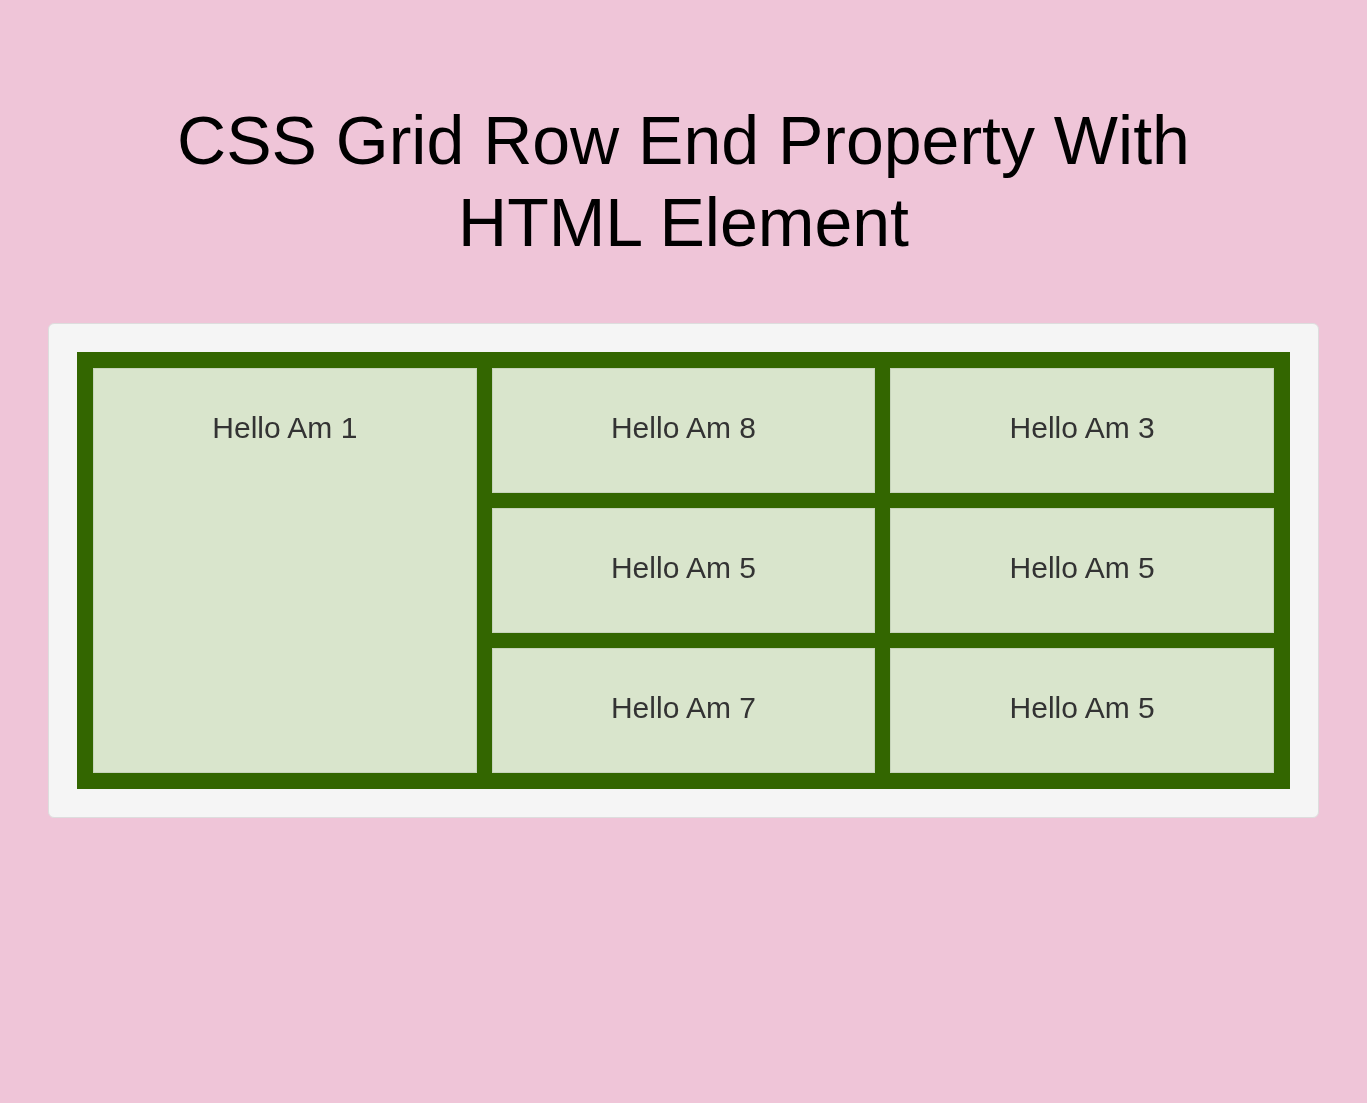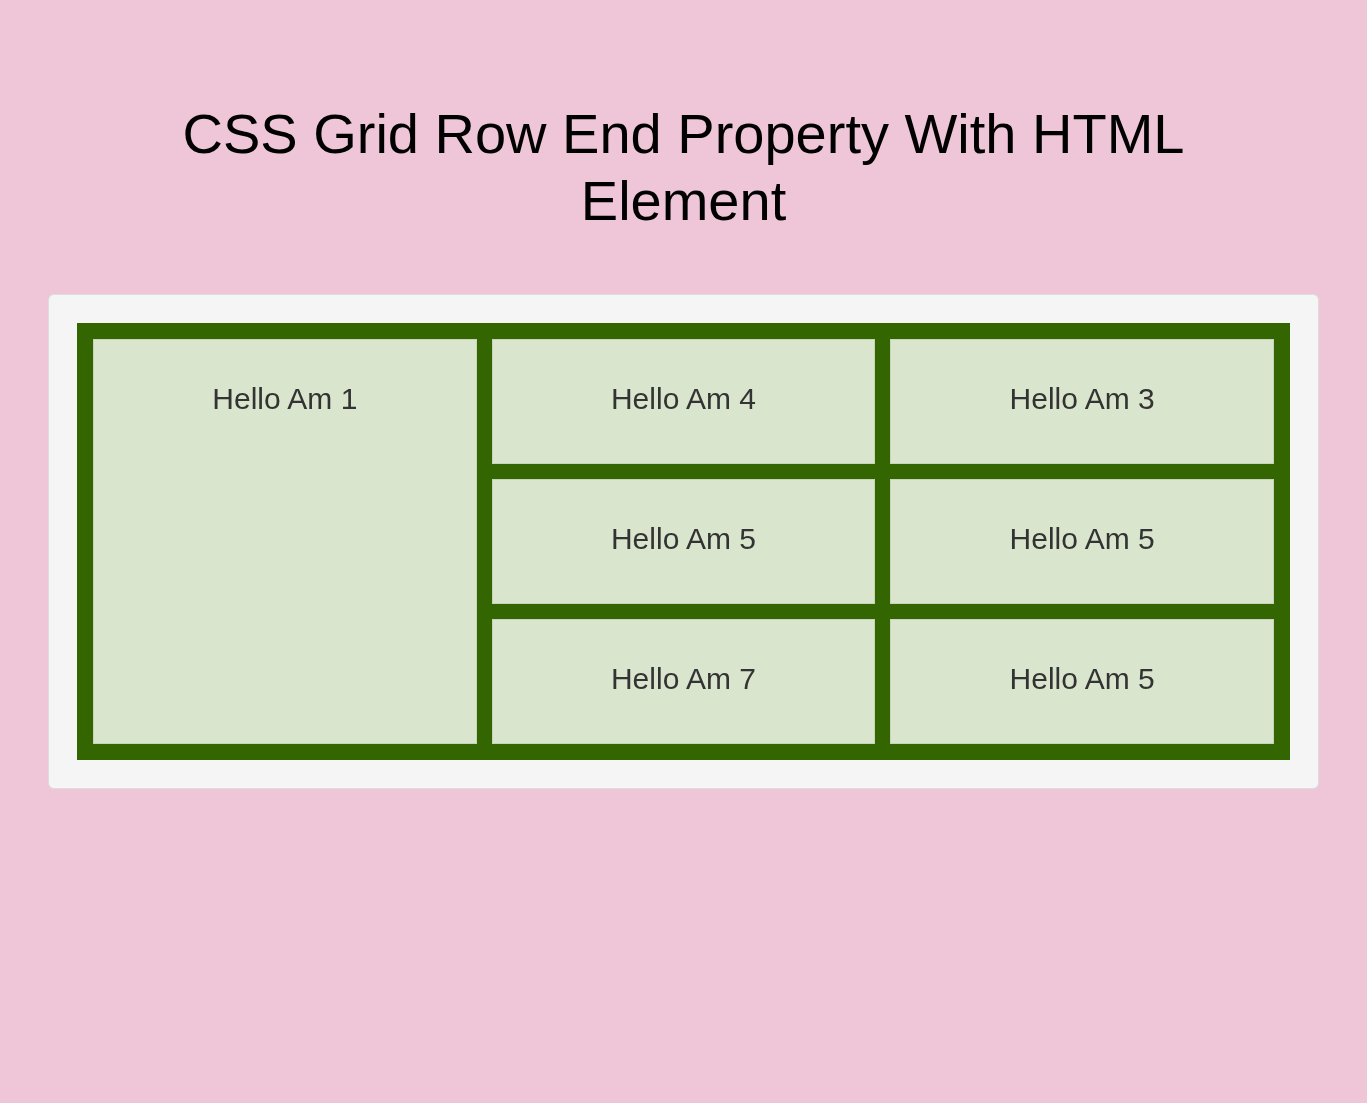--- a/index.html
+++ b/index.html
@@ -8,21 +8,21 @@
     body {
       margin: 0;
       padding: 0;
       background-color: #efc5d8;
       font-family: Arial, Helvetica, sans-serif;
       width: 1367px;
       height: 1103px;
     }
     .page-title {
       text-align: center;
-      font-size: 56px;
+      font-size: 68px;
       font-weight: normal;
       color: #000;
       padding: 100px 80px 60px 80px;
       line-height: 1.2;
     }
     .container-wrapper {
       margin: 0 48px;
       background-color: #f5f5f5;
       border: 1px solid #ddd;
       border-radius: 6px;
@@ -50,20 +50,20 @@
     }
   </style>
 </head>
 <body>
 
 <div class="page-title">CSS Grid Row End Property With HTML Element</div>
 
 <div class="container-wrapper">
   <div class="grid-container">
     <div class="grid-item item1">Hello Am 1</div>
-    <div class="grid-item">Hello Am 4</div>
+    <div class="grid-item">Hello Am 8</div>
     <div class="grid-item">Hello Am 3</div>
     <div class="grid-item">Hello Am 5</div>
     <div class="grid-item">Hello Am 5</div>
     <div class="grid-item">Hello Am 7</div>
     <div class="grid-item">Hello Am 5</div>
   </div>
 </div>
 
 </body></html>

